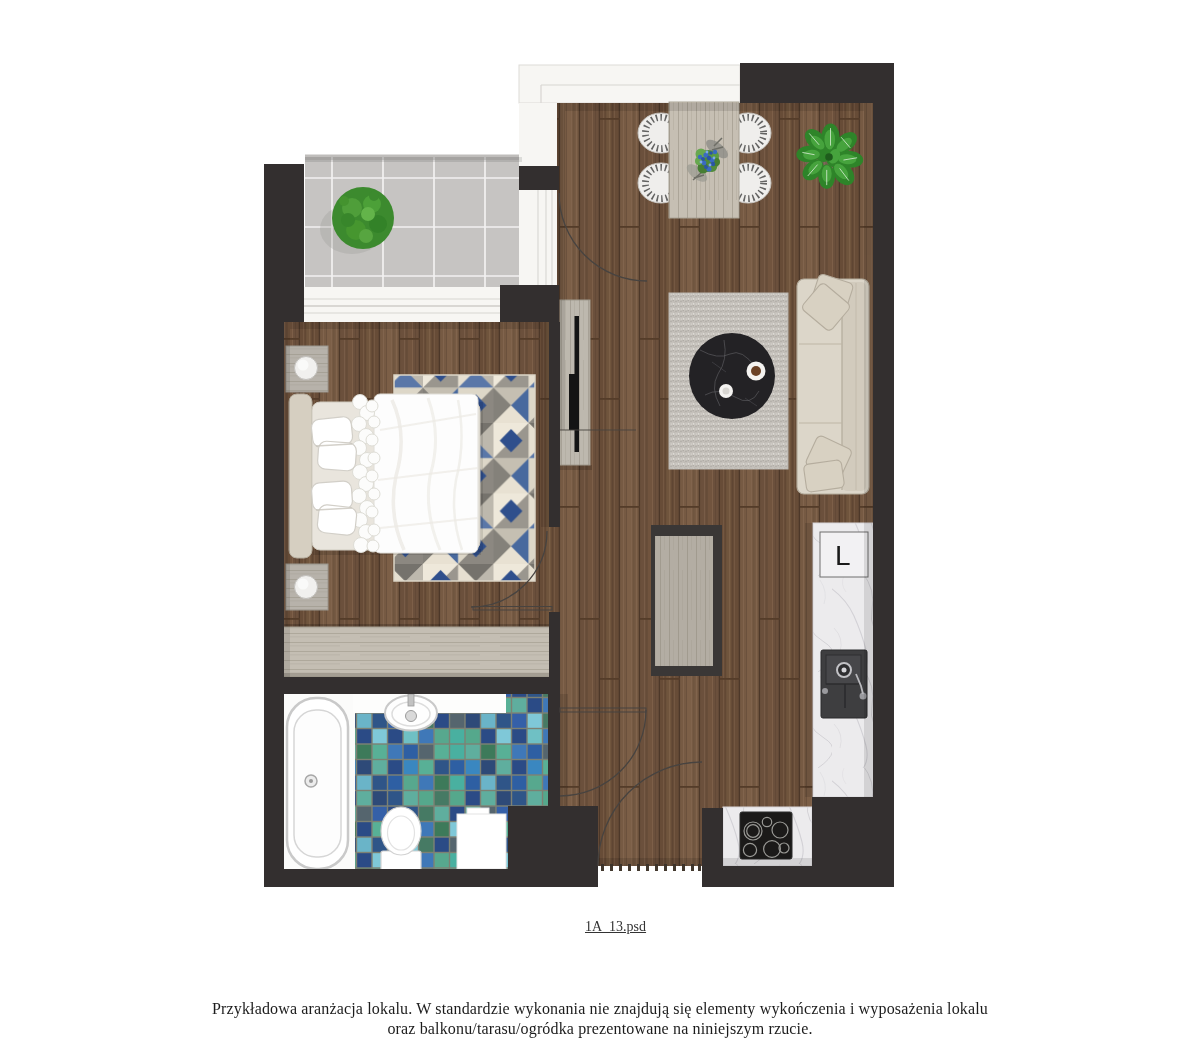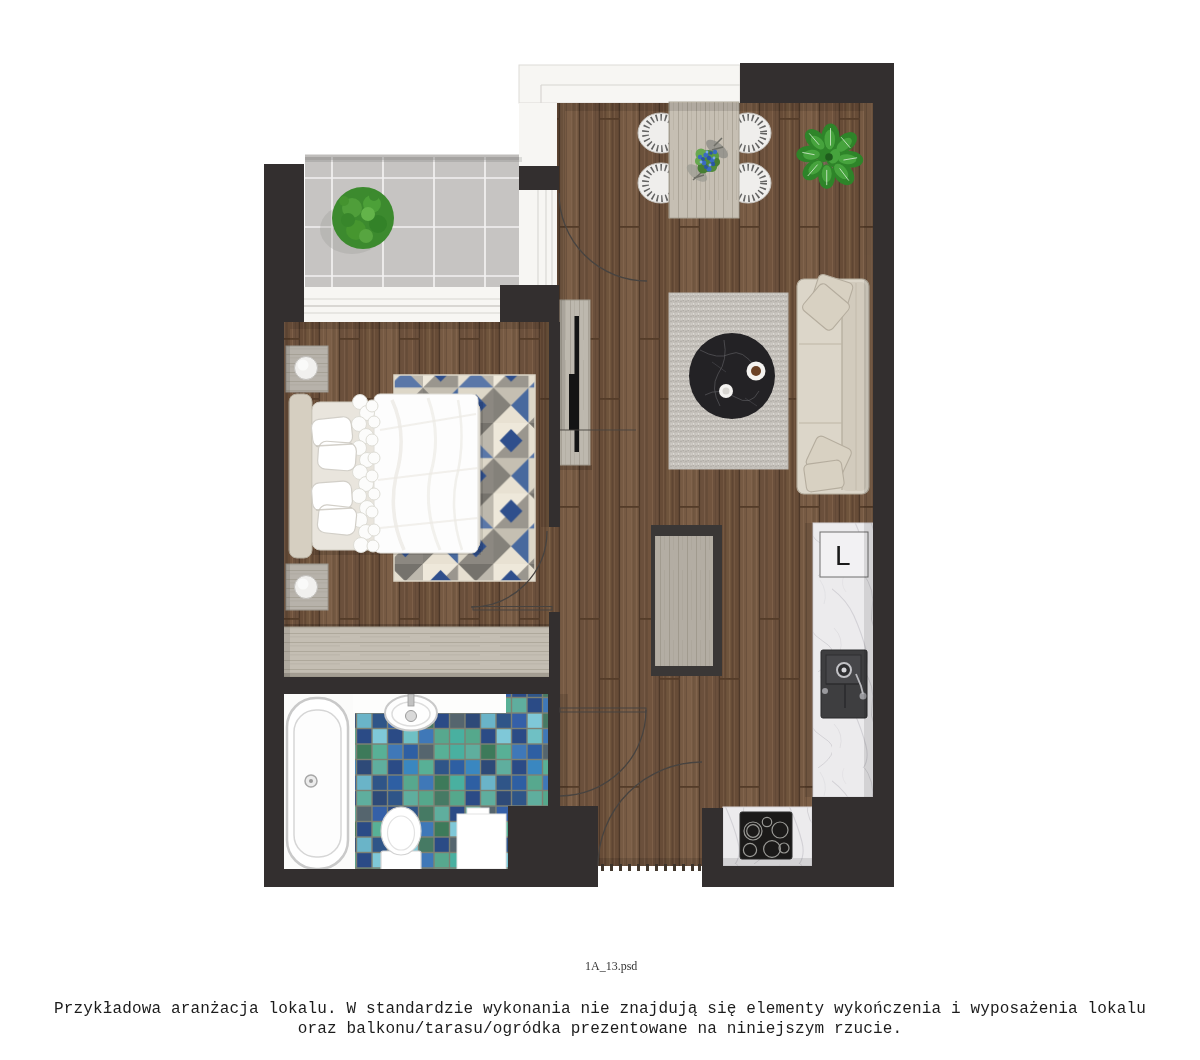--- a/index.html
+++ b/index.html
@@ -1,20 +1,20 @@
 <!DOCTYPE html>
 <html><head>
 <meta charset="utf-8">
 <style>
   html,body{margin:0;padding:0;background:#ffffff;}
   .page{position:relative;width:1200px;height:1060px;background:#fff;overflow:hidden;}
   .cap{position:absolute;left:0;top:999px;width:1200px;text-align:center;
-       font-family:Liberation Mono, monospace;font-size:16px;line-height:20px;color:#1c1c1c;letter-spacing:0.15px;}
-  .psd{position:absolute;left:585px;top:959px;font-family:"Liberation Serif",serif;
-       font-size:12px;color:#333;}
+       font-family:Liberation Serif, serif;font-size:16px;line-height:20px;color:#1c1c1c;letter-spacing:0.15px;}
+  .psd{position:absolute;left:585px;top:919px;font-family:"Liberation Serif",serif;
+       font-size:14px;color:#333;text-decoration:underline;}
 </style>
 </head>
 <body>
 <div class="page">
 <svg width="1200" height="1060" viewBox="0 0 1200 1060">
 <defs>
   <pattern id="wood" patternUnits="userSpaceOnUse" width="60" height="280">
     <rect x="0" y="0" width="60" height="280" fill="#6e5339"></rect>
     <rect x="0" y="0" width="20" height="280" fill="#674c37"></rect>
     <rect x="20" y="0" width="20" height="280" fill="#765a43"></rect>

